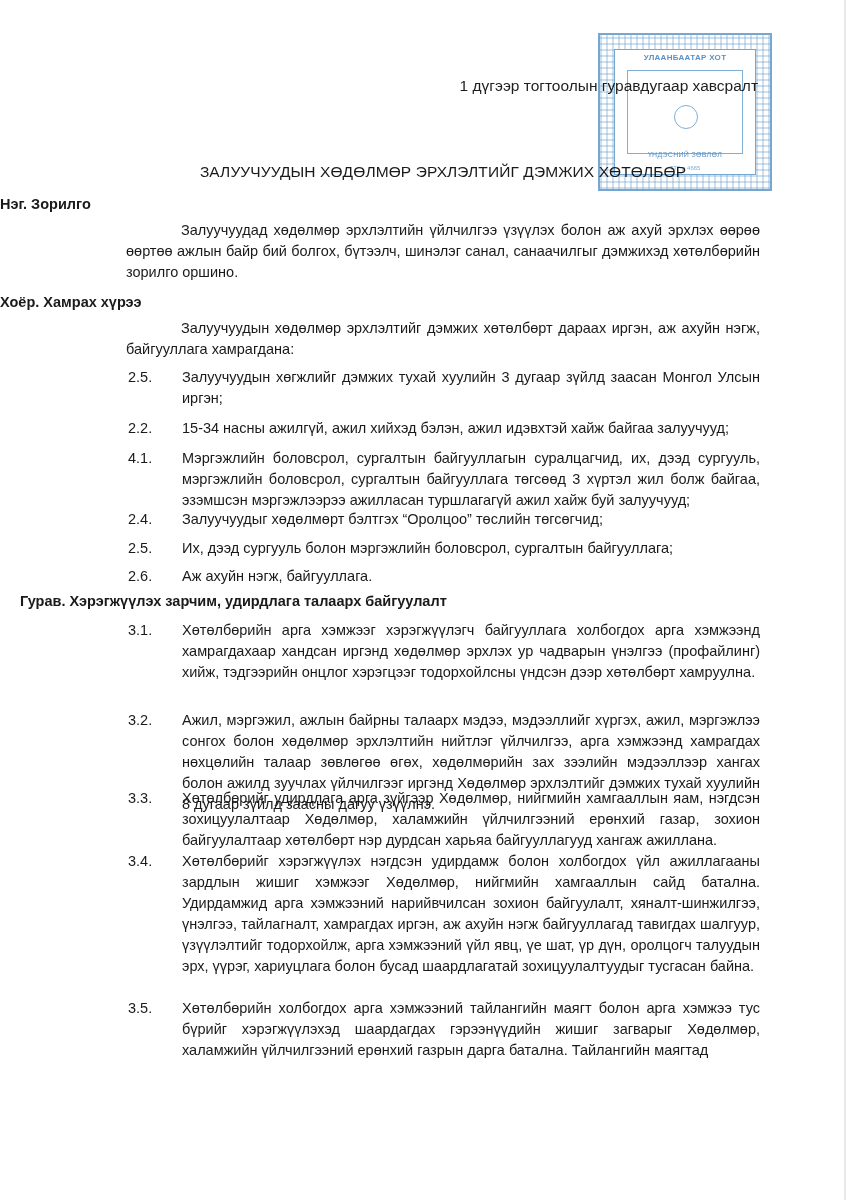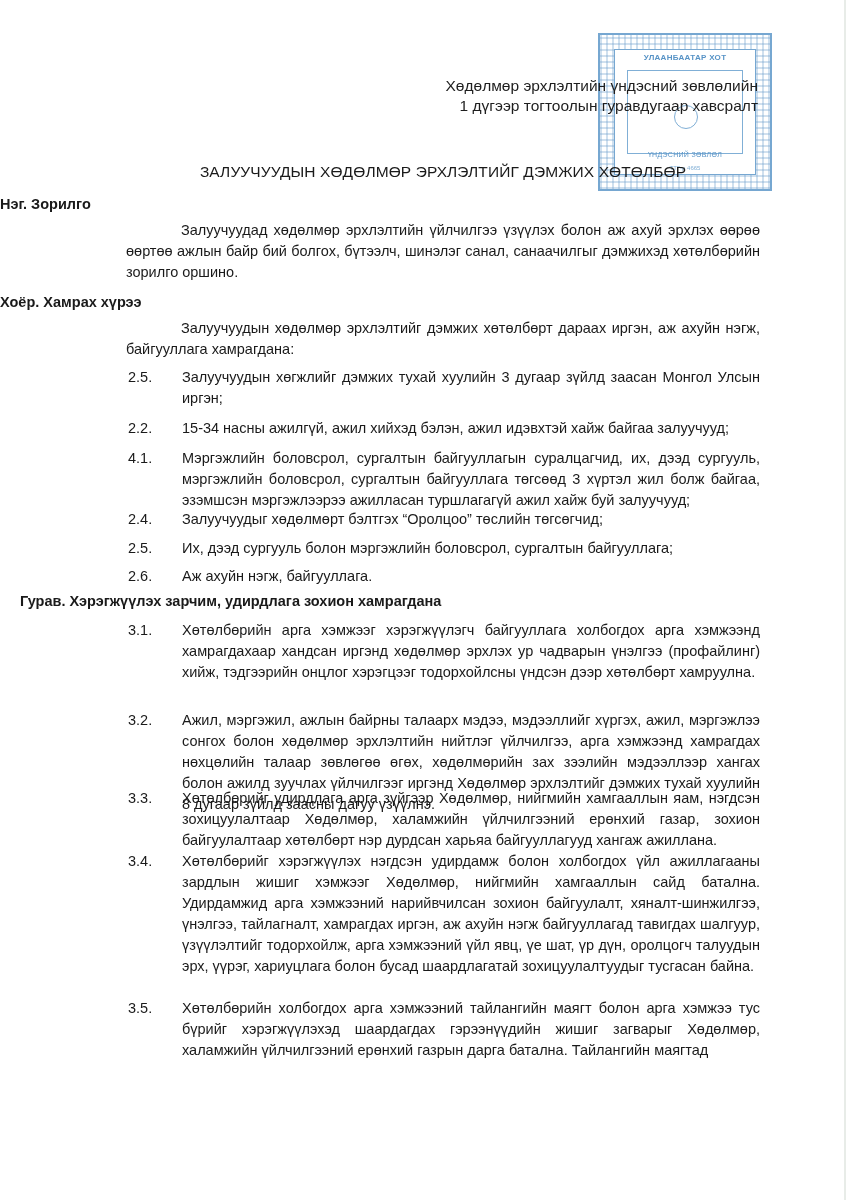--- a/index.html
+++ b/index.html
@@ -75,21 +75,20 @@
     <div class="stamp-top">УЛААНБААТАР ХОТ</div>
     <div class="stamp-box">
       <div class="stamp-emblem"></div>
       <div class="stamp-mid">ҮНДЭСНИЙ ЗӨВЛӨЛ</div>
     </div>
     <div class="stamp-bottom">ТТГ-р 4665</div>
   </div>
 </div>
 
 <div class="header-block">
-  <div>Хөдөлмөр эрхлэлтийн үндэсний зөвлөлийн</div>
   <div>1 дүгээр тогтоолын гуравдугаар хавсралт</div>
 </div>
 
 <div class="title">ЗАЛУУЧУУДЫН ХӨДӨЛМӨР ЭРХЛЭЛТИЙГ ДЭМЖИХ ХӨТӨЛБӨР</div>
 
 <div class="section-title" style="top:196px;">Нэг. Зорилго</div>
 <div class="para" style="top:220px;">Залуучуудад хөдөлмөр эрхлэлтийн үйлчилгээ үзүүлэх болон аж ахуй эрхлэх өөрөө өөртөө ажлын байр бий болгох, бүтээлч, шинэлэг санал, санаачилгыг дэмжихэд хөтөлбөрийн зорилго оршино.</div>
 
 <div class="section-title" style="top:294px;">Хоёр. Хамрах хүрээ</div>
 <div class="para" style="top:318px;">Залуучуудын хөдөлмөр эрхлэлтийг дэмжих хөтөлбөрт дараах иргэн, аж ахуйн нэгж, байгууллага хамрагдана:</div>
@@ -112,21 +111,21 @@
 </div>
 <div class="item" style="top:538px;">
   <span class="num">2.5.</span>
   <span class="txt">Их, дээд сургууль болон мэргэжлийн боловсрол, сургалтын байгууллага;</span>
 </div>
 <div class="item" style="top:566px;">
   <span class="num">2.6.</span>
   <span class="txt">Аж ахуйн нэгж, байгууллага.</span>
 </div>
 
-<div class="section-title" style="top:593px; padding-left:20px;">Гурав. Хэрэгжүүлэх зарчим, удирдлага зохион хамрагдана</div>
+<div class="section-title" style="top:593px; padding-left:20px;">Гурав. Хэрэгжүүлэх зарчим, удирдлага талаарх байгуулалт</div>
 
 <div class="item" style="top:620px;">
   <span class="num">3.1.</span>
   <span class="txt">Хөтөлбөрийн арга хэмжээг хэрэгжүүлэгч байгууллага холбогдох арга хэмжээнд хамрагдахаар хандсан иргэнд хөдөлмөр эрхлэх ур чадварын үнэлгээ (профайлинг) хийж, тэдгээрийн онцлог хэрэгцээг тодорхойлсны үндсэн дээр хөтөлбөрт хамруулна.</span>
 </div>
 <div class="item" style="top:710px;">
   <span class="num">3.2.</span>
   <span class="txt">Ажил, мэргэжил, ажлын байрны талаарх мэдээ, мэдээллийг хүргэх, ажил, мэргэжлээ сонгох болон хөдөлмөр эрхлэлтийн нийтлэг үйлчилгээ, арга хэмжээнд хамрагдах нөхцөлийн талаар зөвлөгөө өгөх, хөдөлмөрийн зах зээлийн мэдээллээр хангах болон ажилд зуучлах үйлчилгээг иргэнд Хөдөлмөр эрхлэлтийг дэмжих тухай хуулийн 8 дугаар зүйлд заасны дагуу үзүүлнэ.</span>
 </div>
 <div class="item" style="top:788px;">

